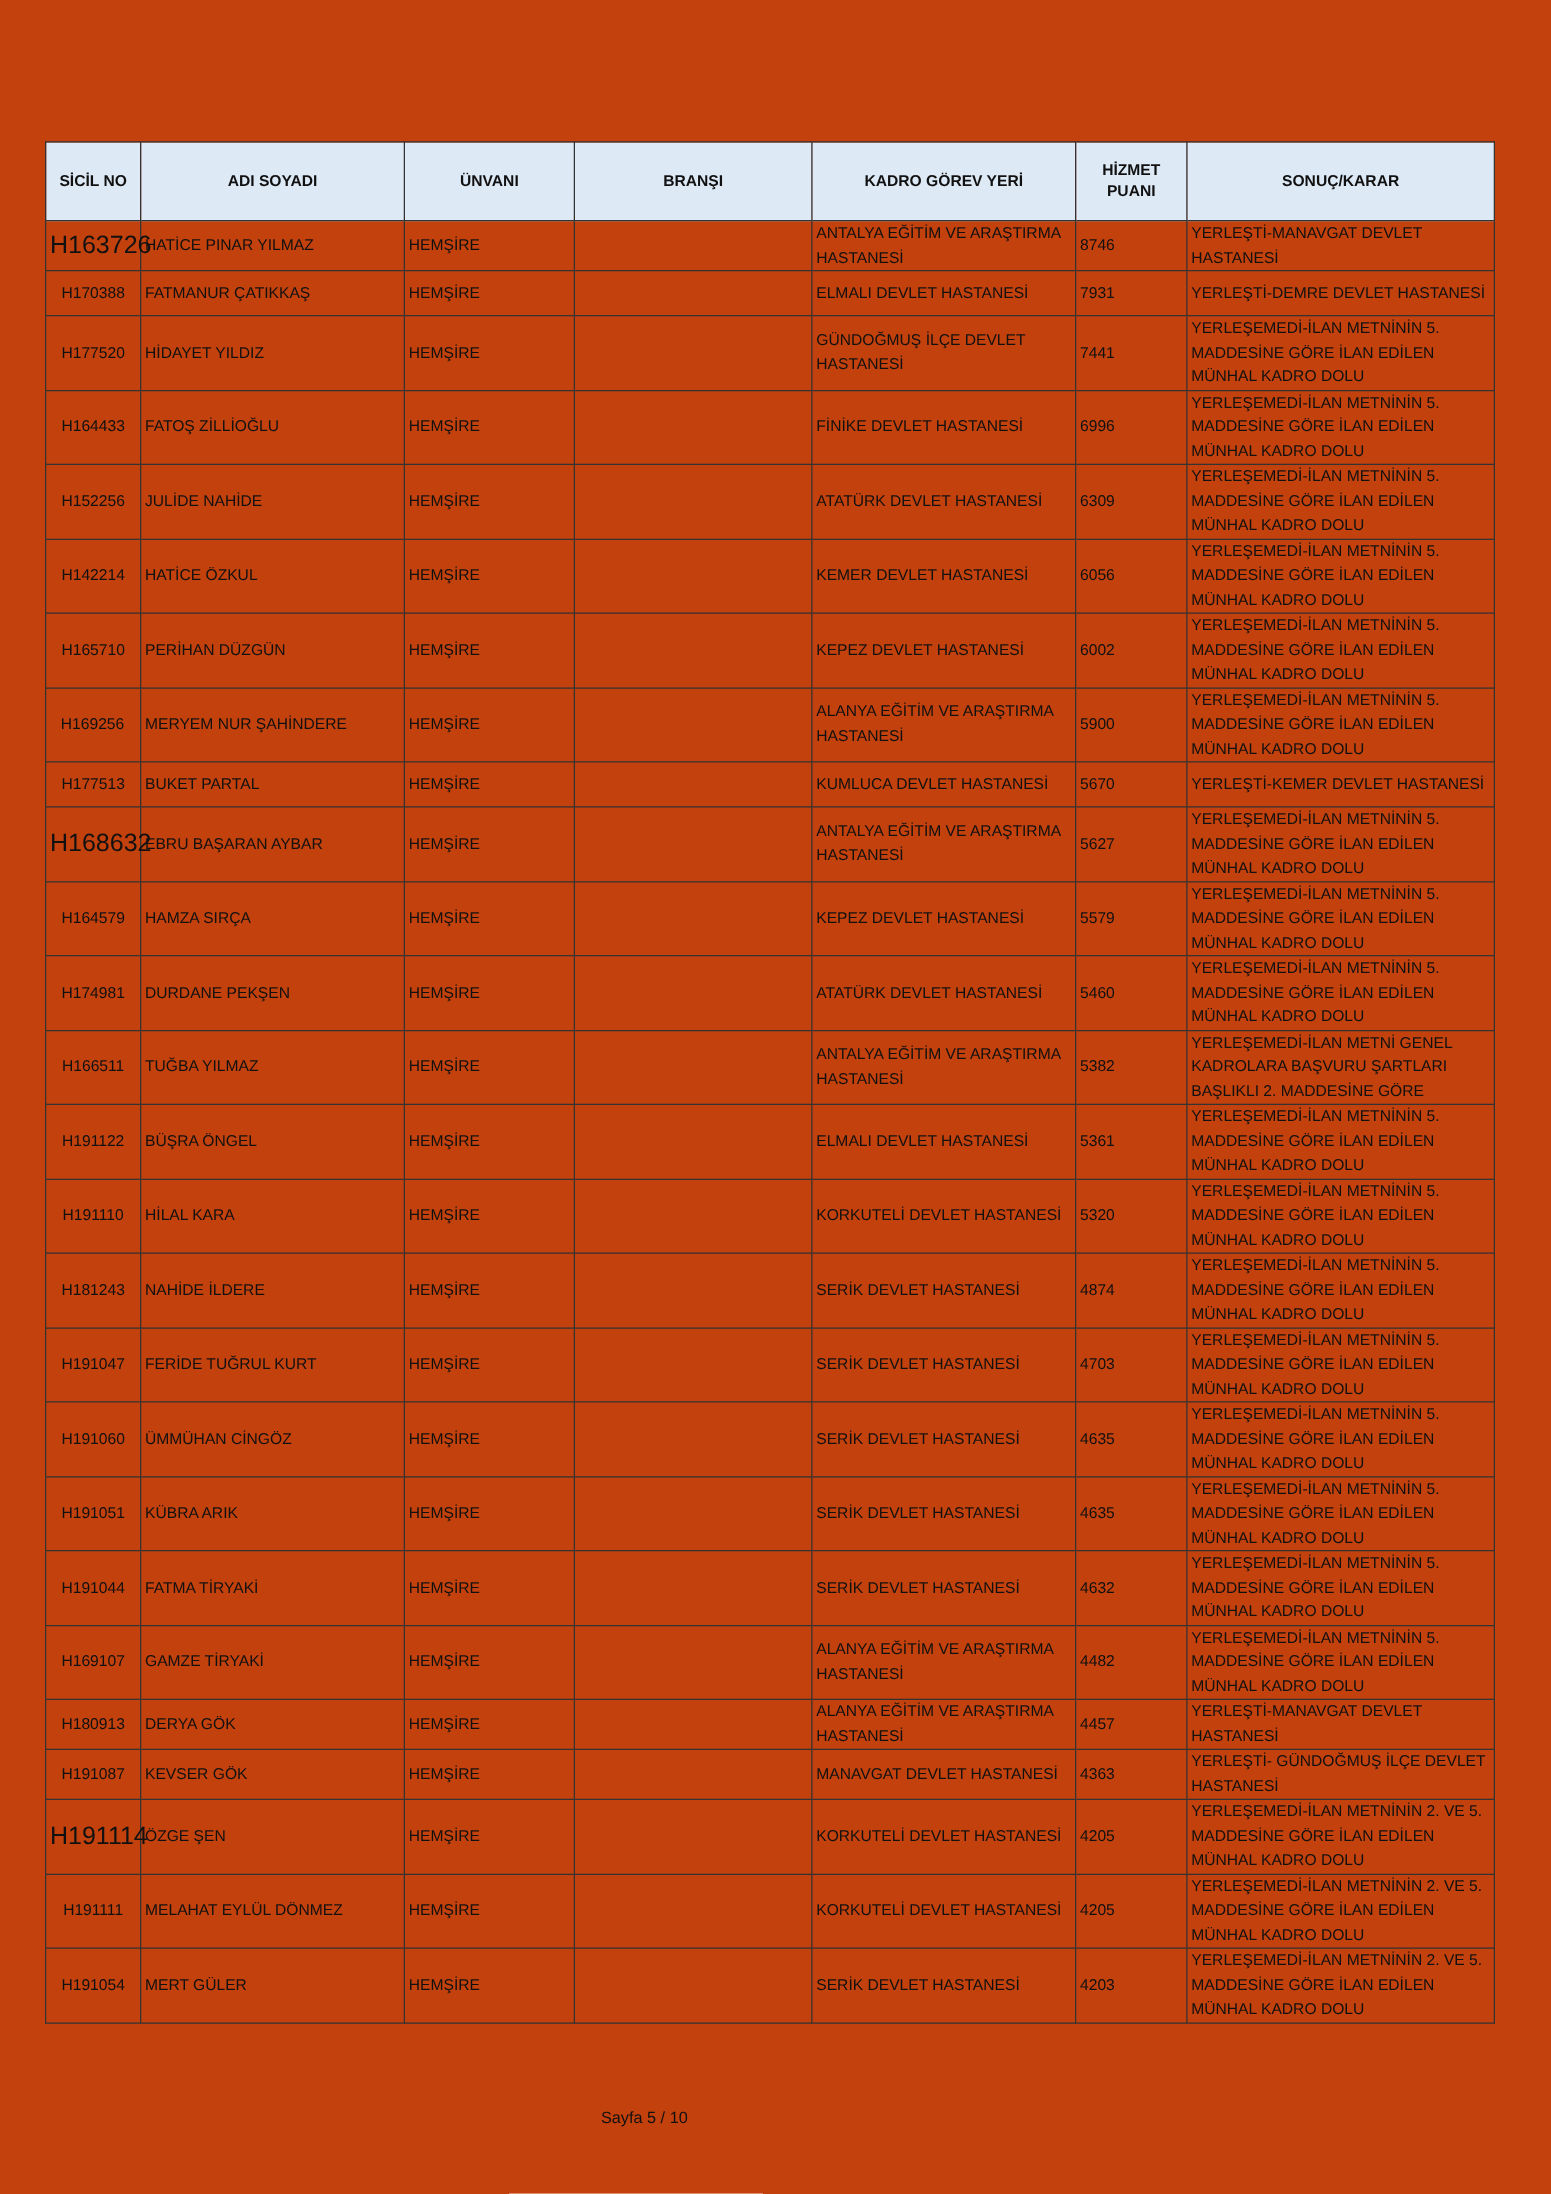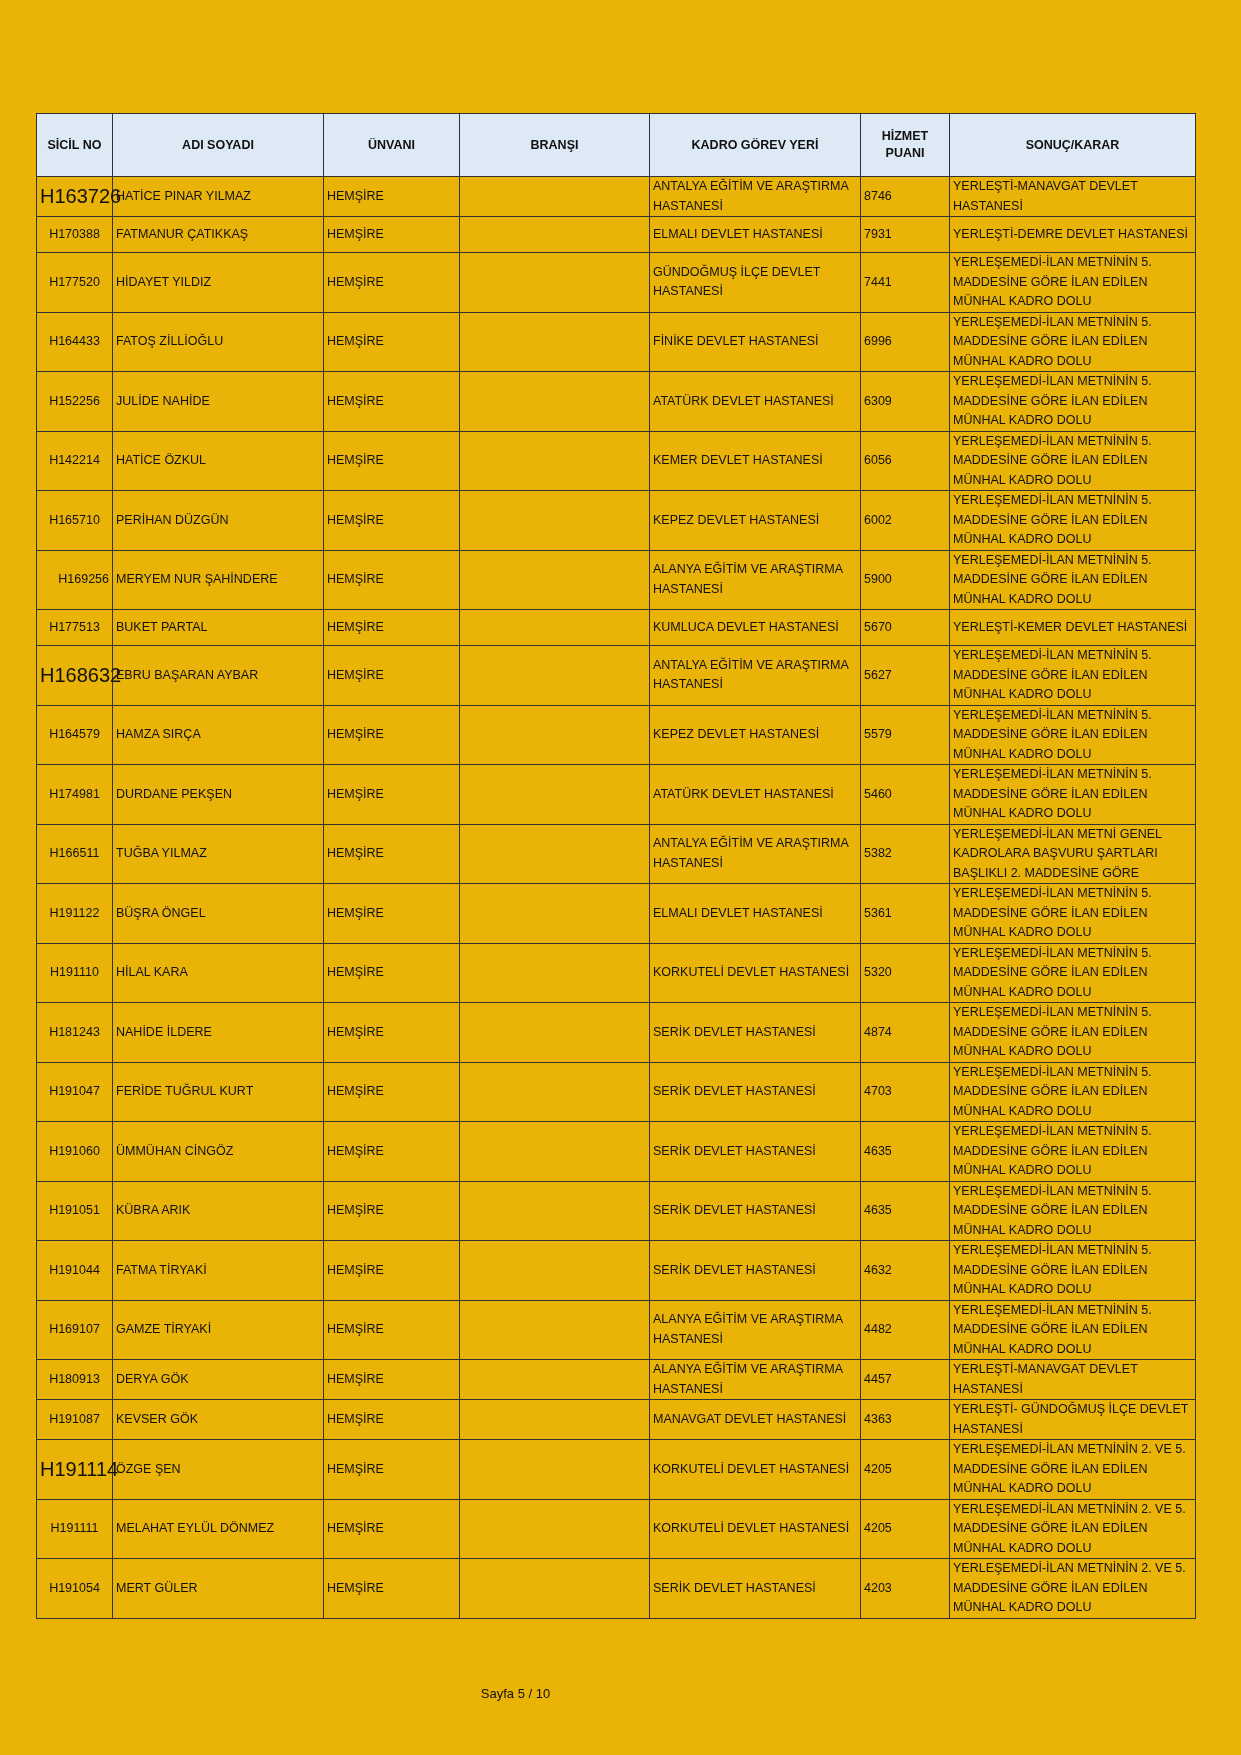--- a/index.html
+++ b/index.html
@@ -1,30 +1,30 @@
 <!DOCTYPE html>
 <html><head>
 <meta charset="utf-8">
 <style>
   html, body { margin: 0; padding: 0; background: #ffffff; }
   body { width: 1241px; height: 1755px; position: relative; font-family: "Liberation Sans", sans-serif; color: #111; }
-  .page { position: absolute; left: 0; top: 0; width: 1241px; height: 1755px; background: #eab308; }
+  .page { position: absolute; left: 0; top: 0; width: 1241px; height: 1755px; background: #c2410c; }
   table.grid {
     position: absolute; left: 36px; top: 113px; width: 1159px;
     border-collapse: collapse; table-layout: fixed;
     font-family: "Liberation Sans", sans-serif; font-size: 12.5px;
   }
   table.grid th, table.grid td { border: 1.5px solid #333; padding: 0 3px; vertical-align: middle; }
   table.grid th {
     background: #dde9f5; font-weight: bold; font-size: 12.5px; text-align: center; height: 38px; line-height: 17px;
   }
   table.grid td { line-height: 19.5px; }
   td.c-sicil { text-align: center; }
   td.c-sicil.big { font-size: 20px; }
-  td.c-sicil.left { text-align: right; padding-left: 2px; }
+  td.c-sicil.left { text-align: center; padding-left: 2px; }
   td.c-puan { text-align: left; }
   td.c-name, td.c-unvan, td.c-kadro, td.c-sonuc { text-align: left; }
   tr.h1 td { height: 36px; }
   tr.h2 td { height: 35px; }
   tr.h3 td { height: 57px; }
   .footer {
     position: absolute; left: 0; width: 1031px; top: 1686px; text-align: center;
     font-size: 13px; font-family: "Liberation Sans", sans-serif;
   }
 </style>

